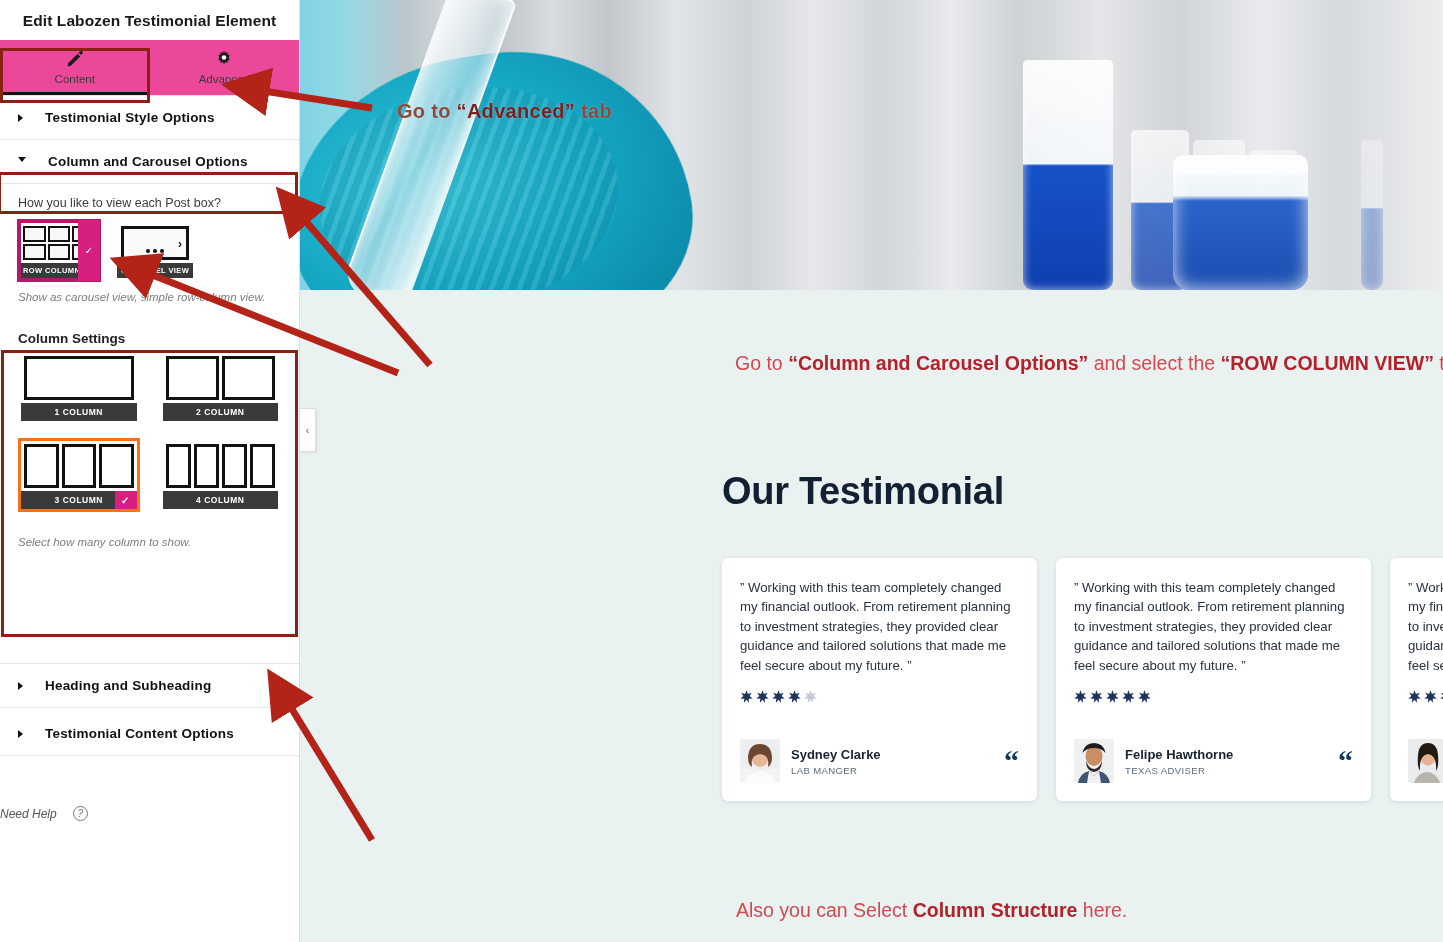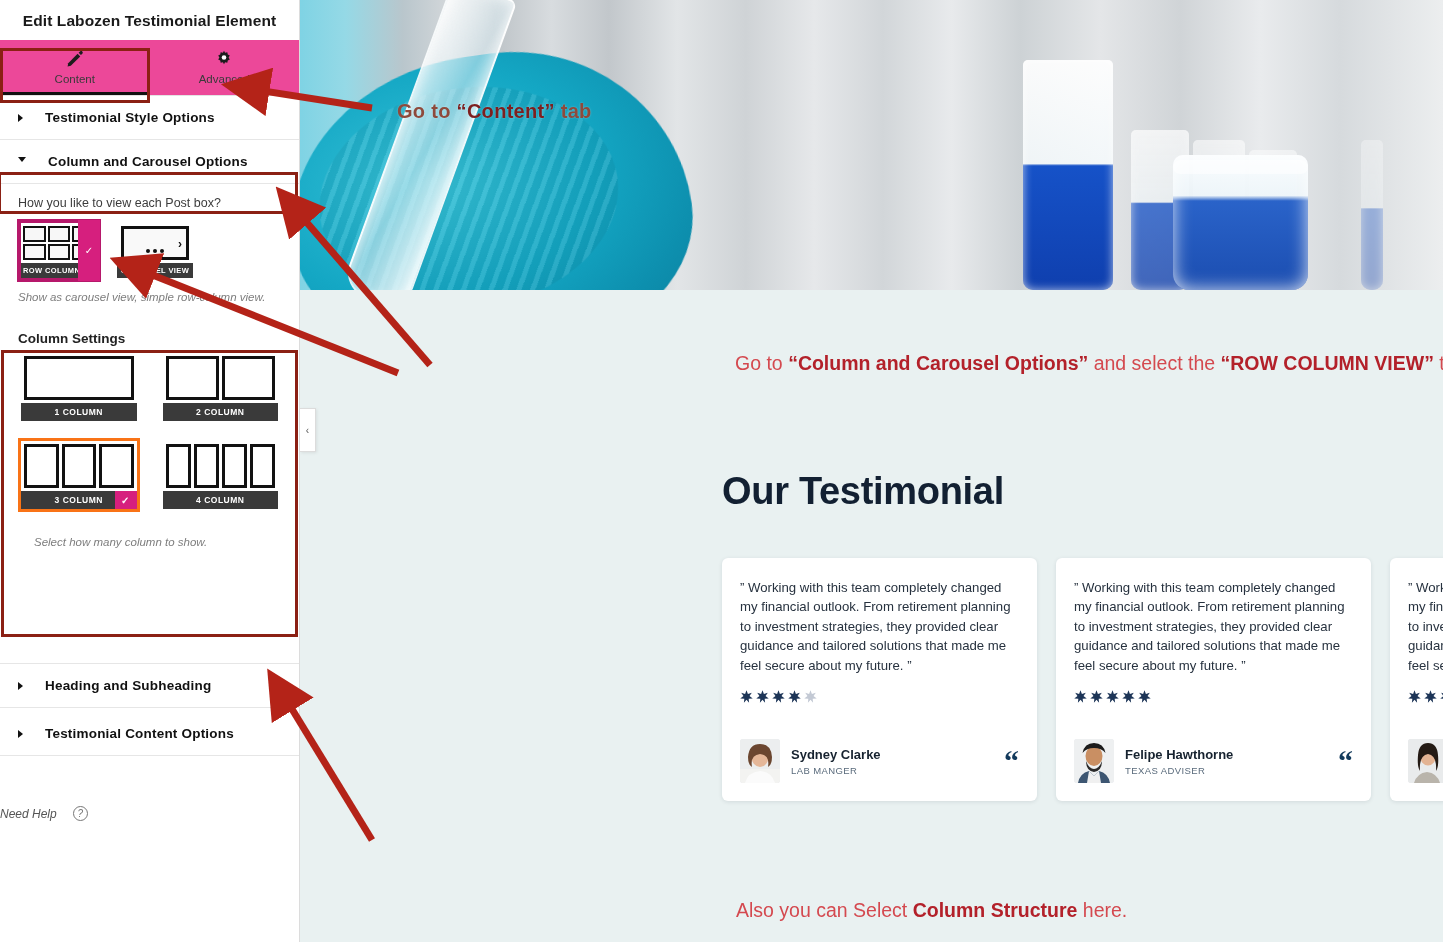--- a/index.html
+++ b/index.html
@@ -285,21 +285,21 @@
              background:linear-gradient(180deg, rgba(250,253,255,.95) 0%, rgba(238,246,250,.9) 30%, #2a63c9 34%, #1b4db0 100%);
              border-radius:10px 10px 16px 16px; box-shadow: inset 0 0 18px rgba(255,255,255,.85);"></div>
         <div class="capline" style="left:160px; top:160px; width:135px; height:14px; border-radius:7px;"></div>
         <div class="tb" style="left:348px; width:22px; height:150px; opacity:.35;"></div>
       </div>
 
       <div class="glove"></div>
       <div class="tube-big"></div>
 
       <div class="anno-hero">
-        <span>Go  to </span><b>“Content”</b><span> tab</span>
+        <span>Go  to </span><b>“Advanced”</b><span> tab</span>
       </div>
     </div>
 
     <div class="anno-main">
       <span>Go to </span><b>“Column and Carousel Options”</b><span> and select the </span><b>“ROW COLUMN VIEW”</b><span> thumbnail.</span>
     </div>
 
     <div class="section-title">Our Testimonial</div>
 
     <div class="cards">
@@ -515,21 +515,21 @@
         <div class="art">
             <i></i>
             <i></i>
             <i></i>
             <i></i>
           </div>
         <div class="cap">4 COLUMN</div>
       </div>
     </div>
 
-    <div class="field-help" style="padding-left:34px;padding-top:14px;">Select how many column to show.</div>
+    <div class="field-help" style="padding-left:18px;padding-top:14px;">Select how many column to show.</div>
 
     <div style="position:absolute;left:0;right:0;top:663px;border-top:1px solid #e6e6e6;"></div>
 
     <div class="acc-row" style="position:absolute;left:0;right:0;top:664px;">
       <span class="caret"></span>
       <span class="acc-label">Heading and Subheading</span>
     </div>
 
     <div class="acc-row" style="position:absolute;left:0;right:0;top:712px;">
       <span class="caret"></span>

